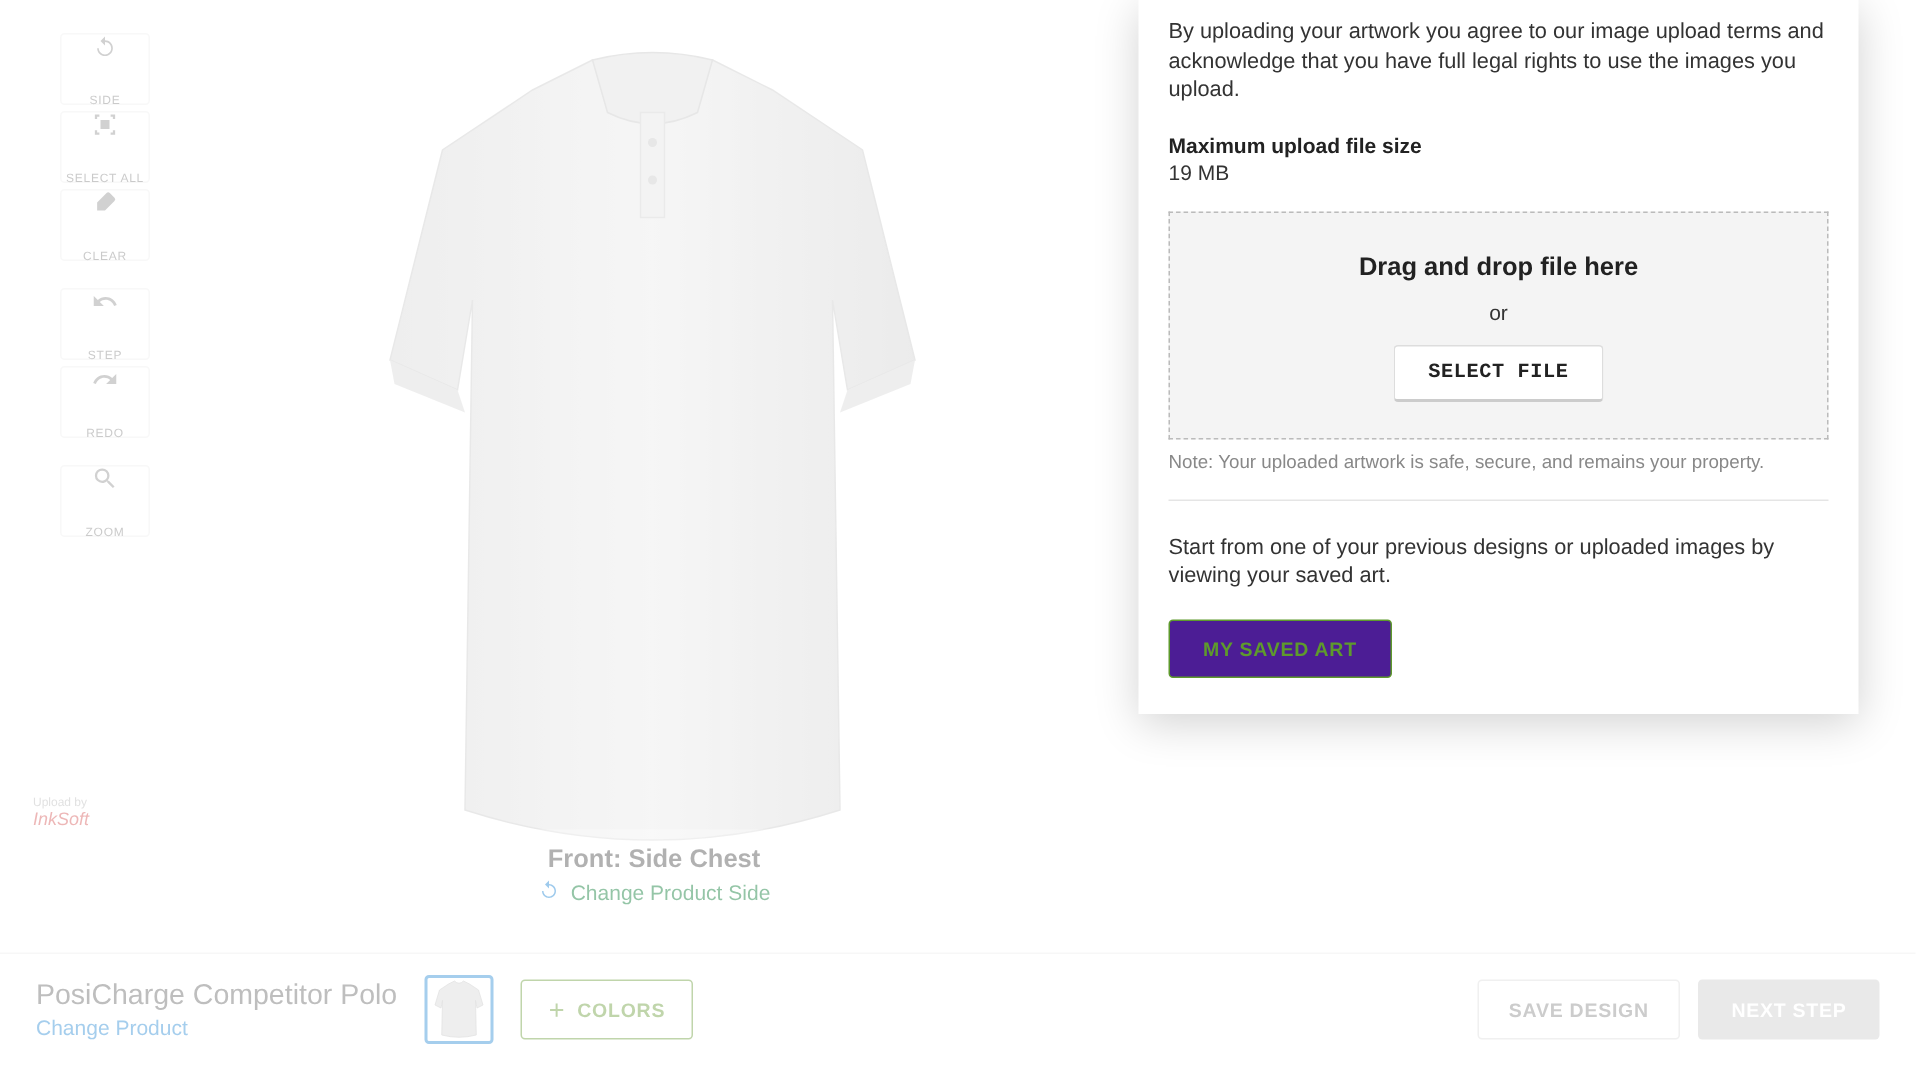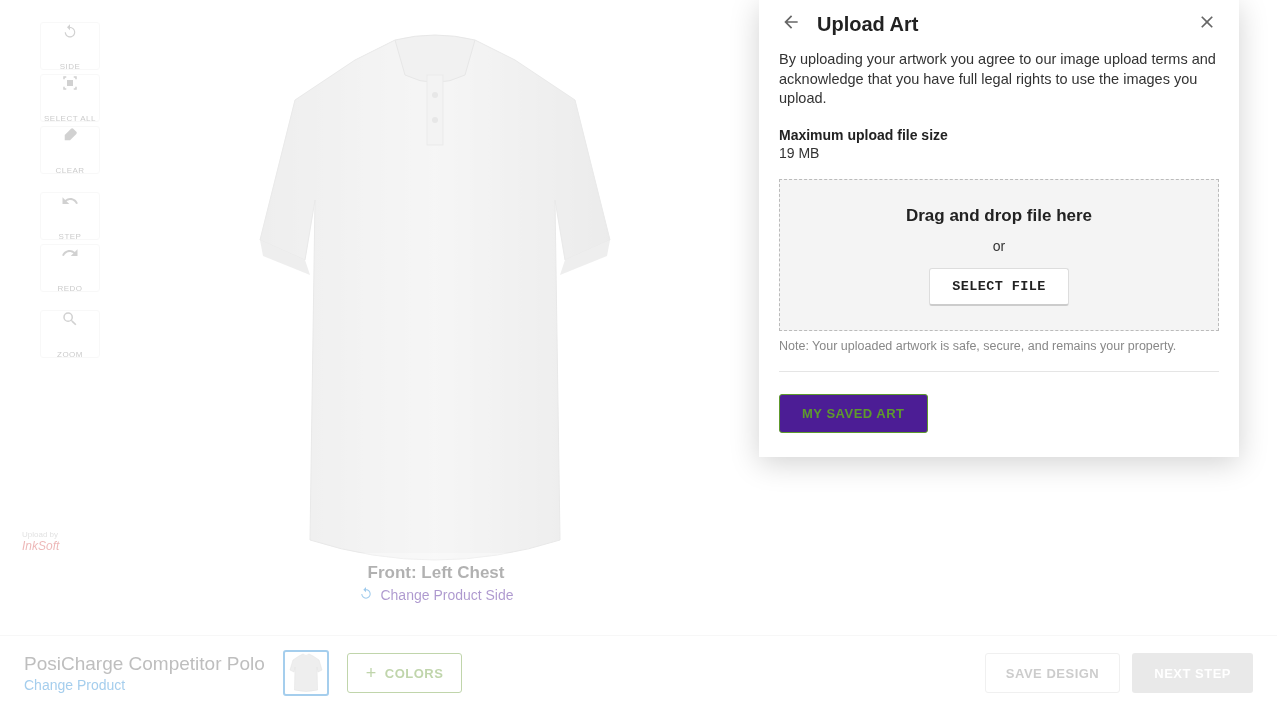--- a/index.html
+++ b/index.html
@@ -63,21 +63,21 @@
     padding: 10px 12px 6px;
     opacity: 0.45;
   }
   .side-label .title { font-size: 17px; font-weight: 600; color: #555; }
   .change-side {
     position: absolute;
     left: 322px; top: 585px;
     width: 228px;
     text-align: center;
     font-size: 14px;
-    color: #4c1d95;
+    color: #15803d;
     opacity: 0.45;
     display: flex;
     align-items: center;
     justify-content: center;
     gap: 6px;
   }
   .change-side svg { width: 16px; height: 16px; fill: #2a8bd6; }
 
   
   .powered {
@@ -285,21 +285,21 @@
       <rect x="212" y="55" width="16" height="70" fill="#dedede" stroke="#c5c5c5"></rect>
       <circle cx="220" cy="75" r="3" fill="#bbb"></circle>
       <circle cx="220" cy="100" r="3" fill="#bbb"></circle>
 
       <path d="M45 220 L90 240 L95 255 L48 236 Z" fill="#cfcfcf"></path>
       <path d="M395 220 L350 240 L345 255 L392 236 Z" fill="#cfcfcf"></path>
     </svg>
   </div>
 
   <div class="side-label">
-    <div class="title">Front: Left Chest</div>
+    <div class="title">Front: Side Chest</div>
   </div>
   <div class="change-side">
     <span>
       <svg viewBox="0 0 24 24">
           <path d="M12 6V3L8 7l4 4V8c3 0 5.5 2.5 5.5 5.5S15 19 12 19s-5.5-2.5-5.5-5.5H5c0 3.9 3.1 7 7 7s7-3.1 7-7-3.1-7-7-7z"></path>
         </svg>
     </span>
     <span>Change Product Side</span>
   </div>
 
@@ -322,51 +322,35 @@
   <button class="colors-btn">
     <span class="plus">+</span>
     <span>COLORS</span>
   </button>
   <div class="spacer"></div>
   <button class="save-btn">SAVE DESIGN</button>
   <button class="next-btn">NEXT STEP</button>
 </div>
 
 <div class="panel">
-  <div class="panel-head">
-    <div class="back-btn">
-      <span>
-        <svg viewBox="0 0 24 24">
-            <path d="M20 11H7.83l5.59-5.59L12 4l-8 8 8 8 1.41-1.41L7.83 13H20z"></path>
-          </svg>
-      </span>
-    </div>
-    <div class="panel-title">Upload Art</div>
-    <div class="close-btn">
-      <span>
-        <svg viewBox="0 0 24 24">
-            <path d="M19 6.41L17.59 5 12 10.59 6.41 5 5 6.41 10.59 12 5 17.59 6.41 19 12 13.41 17.59 19 19 17.59 13.41 12z"></path>
-          </svg>
-      </span>
-    </div>
-  </div>
 
   <div class="terms">By uploading your artwork you agree to our image upload terms and acknowledge that you have full legal rights to use the images you upload.</div>
 
   <div class="specs">
     <div class="spec-col">
       <div class="spec-label">Maximum upload file size</div>
       <div class="spec-val">19 MB</div>
     </div>
   </div>
 
   <div class="dropzone">
     <div class="dz-title">Drag and drop file here</div>
     <div class="dz-or">or</div>
     <button class="select-file-btn">SELECT FILE</button>
   </div>
 
   <div class="note">Note: Your uploaded artwork is safe, secure, and remains your property.</div>
 
   <div class="divider"></div>
 
+  <div class="returning-body">Start from one of your previous designs or uploaded images by viewing your saved art.</div>
   <button class="saved-art-btn">MY SAVED ART</button>
 </div>
 
 </body></html>

